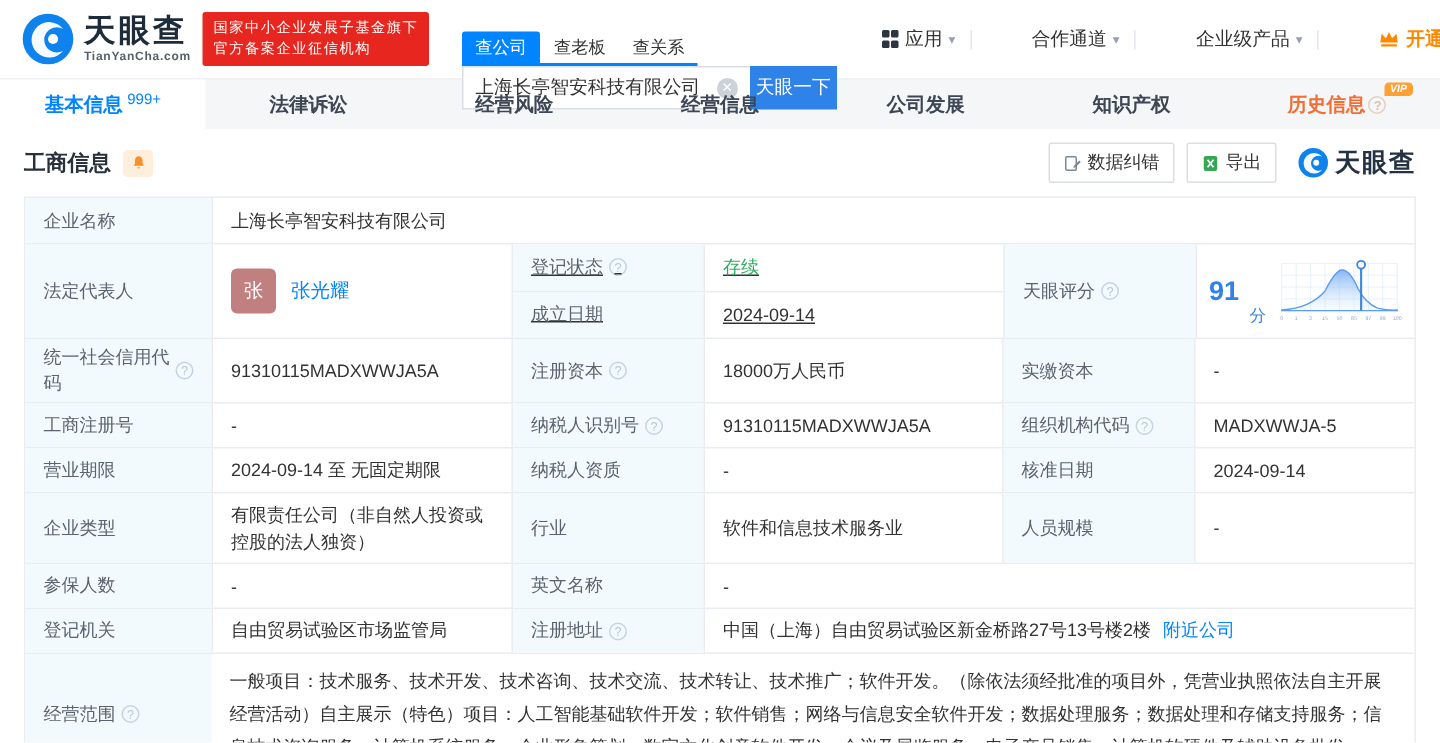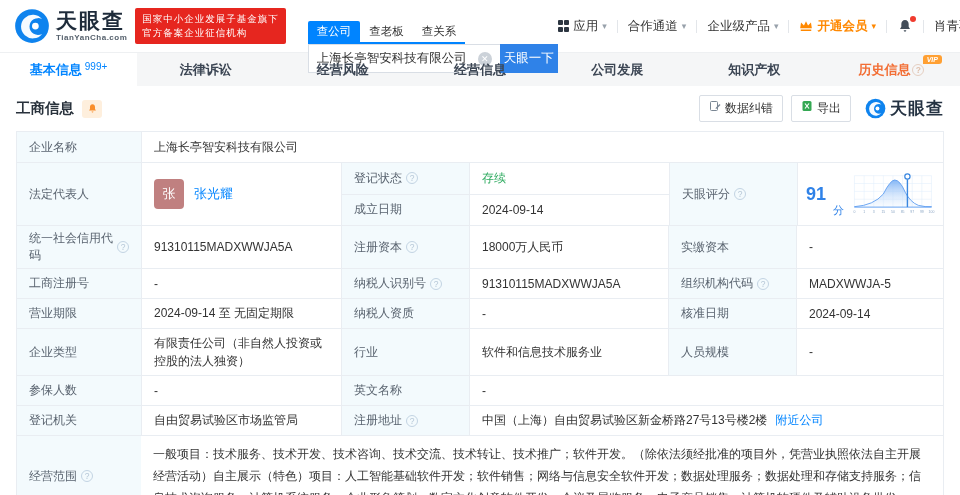--- a/index.html
+++ b/index.html
@@ -16,21 +16,21 @@
   .search-tabs { display:inline-flex; align-items:flex-end; border-bottom:2px solid #0084ff; }
   .search-tab { font-size:11.5px; padding:3px 9px 3px; color:#333; cursor:pointer;margin-top:42px; }
   .search-tab.active { background:#0084ff; color:#fff; border-radius:2px 2px 0 0; }
   .search-row { display:flex; height:29px; }
   .search-box { flex:1; display:flex; align-items:center; border:1px solid #d9dee5; border-right:none; background:#fff; padding:0 8px; }
   .search-box input { flex:1; border:none; outline:none; font-size:12.5px; color:#333; font-family:inherit; background:transparent; }
   .clear-ic { width:14px; height:14px; border-radius:50%; background:#ccd2d9; color:#fff; font-size:9px; display:flex; align-items:center; justify-content:center; cursor:pointer; }
   .search-btn { width:58px; background:#2f82e8; color:#fff; border:none; font-size:12.5px; cursor:pointer; font-family:inherit; }
 
   .top-nav { margin-left:auto; display:flex; align-items:center; gap:10px; font-size:12.5px; color:#333; }
-  .nav-item { display:flex; align-items:center; gap:4px; cursor:pointer; white-space:nowrap; }
+  .nav-item { display:flex; align-items:center; gap:4px; cursor:pointer; white-space:nowrap;margin-left:30px; }
   .caret { font-size:9px; color:#98a1ab; }
   .sep { width:1px; height:13px; background:#e3e6ea; }
   .vip-nav { color:#ff8800; font-weight:bold; }
   .vip-nav .caret { color:#ff8800; }
   .grid-ic { display:inline-grid; grid-template-columns:5px 5px; grid-template-rows:5px 5px; gap:1.5px; }
   .grid-ic span { background:#2c3540; border-radius:1px; }
   .bell-wrap { position:relative; cursor:pointer; display:flex; }
   .red-dot { position:absolute; top:-2px; right:-3px; width:6px; height:6px; background:#f03b2e; border-radius:50%; }
 
   
@@ -41,40 +41,40 @@
   .mtab.hist { color:#f26e35; }
   .vip-tag { position:absolute; top:2px; right:18px; background:#ffa033; color:#fff; font-size:7px; font-weight:bold; font-style:italic; padding:1px 4px; border-radius:3px 3px 3px 0; }
   .help { width:12px; height:12px; border-radius:50%; border:1px solid #c3d4e3; color:#b5c6d6; font-size:8.5px; display:inline-flex; align-items:center; justify-content:center; flex:none; cursor:pointer; }
   .mtab .help { border-color:#e5cfc2; color:#dfc0ad; }
 
   
   .sec-head { display:flex; align-items:center; padding:9px 16px 7px; }
   .sec-title { font-size:14.5px; font-weight:bold; color:#29323c; }
   .monitor-chip { margin-left:8px; width:20px; height:18px; background:#feefdd; border-radius:3px; display:flex; align-items:center; justify-content:center; cursor:pointer; }
   .sec-actions { margin-left:auto; display:flex; align-items:center; gap:8px; }
-  .sec-btn { display:flex; gap:4px; border:1px solid #d9dee5; background:#fff; border-radius:2px; font-size:12px; color:#333; padding:4px 9px; cursor:pointer; font-family:inherit; }
+  .sec-btn { display:flex; align-items:center; gap:4px; border:1px solid #d9dee5; background:#fff; border-radius:2px; font-size:12px; color:#333; padding:4px 9px; cursor:pointer; font-family:inherit; }
   .wm { display:flex; align-items:center; gap:4px; margin-left:6px; }
   .wm-text { font-size:17px; font-weight:bold; color:#243242; letter-spacing:1px; }
 
   
   .tbl { margin:2px 16px 0; border:1px solid #e9edf2; font-size:12px; }
   .tr { display:flex; border-bottom:1px solid #e9edf2; align-items:stretch; }
   .tr:last-child { border-bottom:none; }
   .td { padding:4px 12px; display:flex; align-items:center; border-left:1px solid #e9edf2; min-width:0; }
   .td:first-child { border-left:none; }
   .lbl { background:#f3fafd; color:#5a6470; gap:4px; }
   .w1 { width:124px; flex:none; }
   .w2 { width:200px; flex:none; }
   .w3 { width:128px; flex:none; }
   .w5 { width:128px; flex:none; }
   .grow { flex:1; }
   .h32 { min-height:31px; } .h30 { min-height:30px; } .h62 { min-height:62px; } .h40 { min-height:40px; }
   .link { color:#0084ff; cursor:pointer; text-decoration:none; }
   .green { color:#2fab60; }
-  .subgrid { width:328px; flex:none; display:flex; flex-direction:column; border-left:1px solid #e9edf2; }
+  .subgrid { width:328px; flex:none; display:flex; flex-direction:column; border-left:1px solid #e9edf2;text-decoration:underline; }
   .subrow { flex:1; display:flex; }
   .subrow + .subrow { border-top:1px solid #e9edf2; }
   .sublbl { width:128px; flex:none; background:#f3fafd; color:#5a6470; display:flex; align-items:center; gap:4px; padding:0 12px; border-right:1px solid #e9edf2; }
   .subval { flex:1; display:flex; align-items:center; padding:0 12px; }
   .avatar { width:30px; height:30px; border-radius:4px; background:#c08080; color:#fff; font-size:13px; display:flex; align-items:center; justify-content:center; margin-right:10px; flex:none; cursor:pointer; }
   .rep-name { font-size:13px; }
   .score-cell { gap:7px; padding:4px 8px; }
   .score-num { font-size:18px; font-weight:bold; color:#2f82e8; line-height:1; }
   .score-unit { font-size:11px; color:#2f82e8; align-self:flex-end; margin-bottom:3px; }
   .scope-text { line-height:1.85; padding:7px 12px; display:block; color:#333; }

